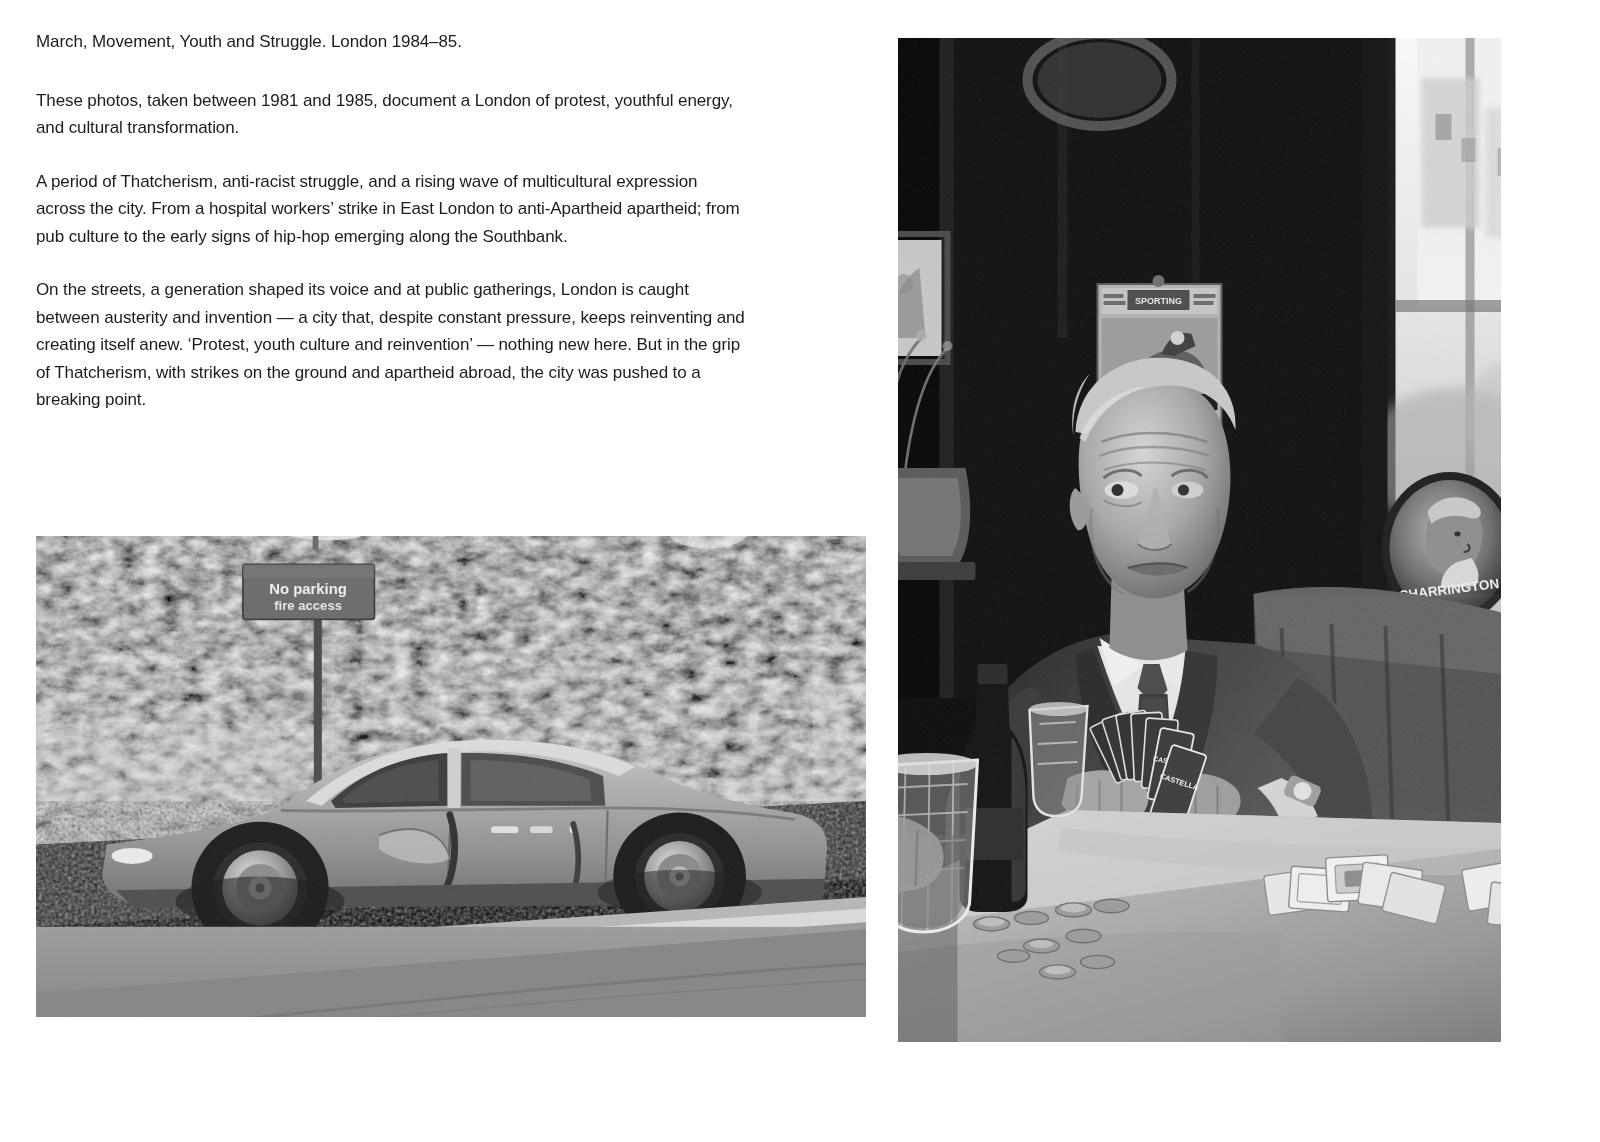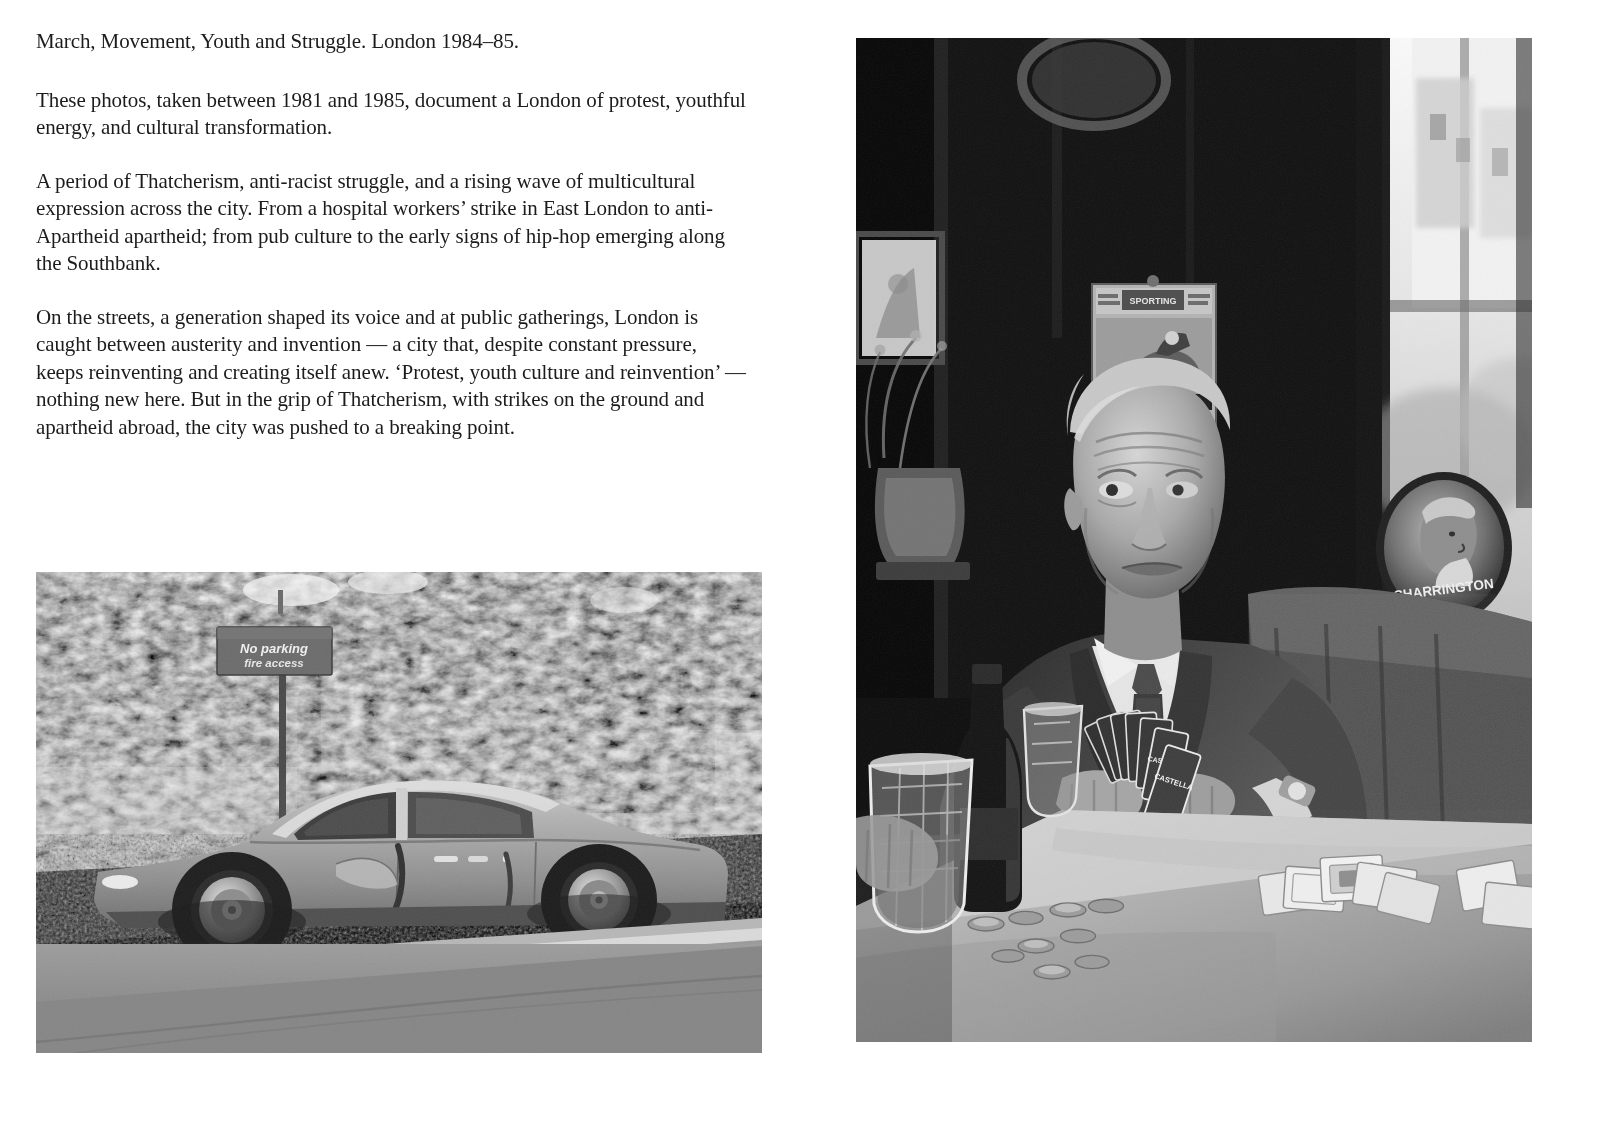--- a/index.html
+++ b/index.html
@@ -18,48 +18,46 @@
   }
 
   
   #text-column {
     position: absolute;
     left: 36px;
     top: 28px;
     width: 712px;
   }
   .para {
-    font-size: 21px;
+    font-size: 17px;
     line-height: 27.5px;
     letter-spacing: -0.1px;
     color: #1c1c1c;
     margin: 0 0 26px 0;
     white-space: pre-wrap;
-    font-family: Liberation Serif, serif;
   }
   .para.lede { margin-bottom: 31px; }
   .para.last { margin-bottom: 0; }
 
   
   .photo-frame {
     position: absolute;
     overflow: hidden;
     background: #000;
   }
   #photo-car {
     left: 36px;
-    top: 572px;
-    width: 726px;
+    top: 536px;
+    width: 830px;
     height: 481px;
-    font-style: italic;
   }
   #photo-pub {
-    left: 856px;
+    left: 898px;
     top: 38px;
-    width: 676px;
+    width: 603px;
     height: 1004px;
   }
   .photo-frame svg { display: block; width: 100%; height: 100%; }
 </style>
 </head>
 <body>
 
 <div id="text-column">
   <p class="para lede">March, Movement, Youth and Struggle. London 1984–85.</p>
   <p class="para">These photos, taken between 1981 and 1985, document a London of protest, youthful energy, and cultural transformation.</p>

